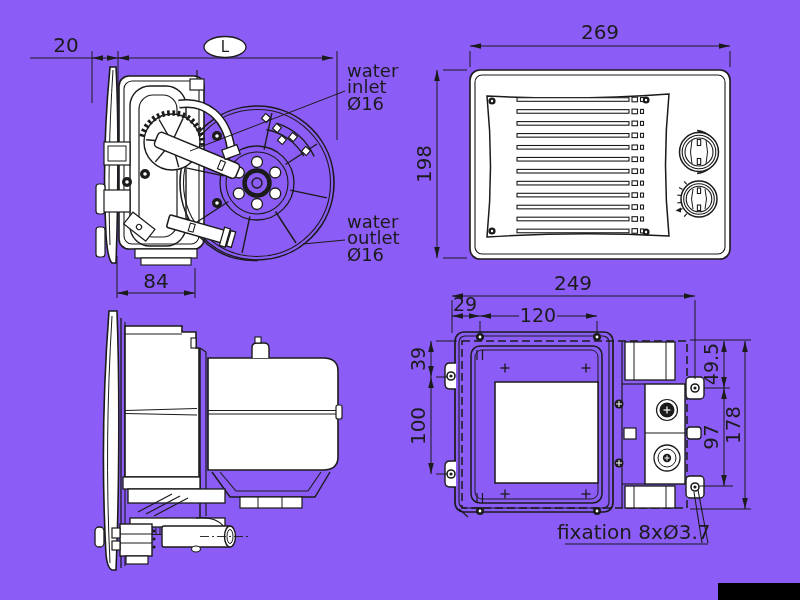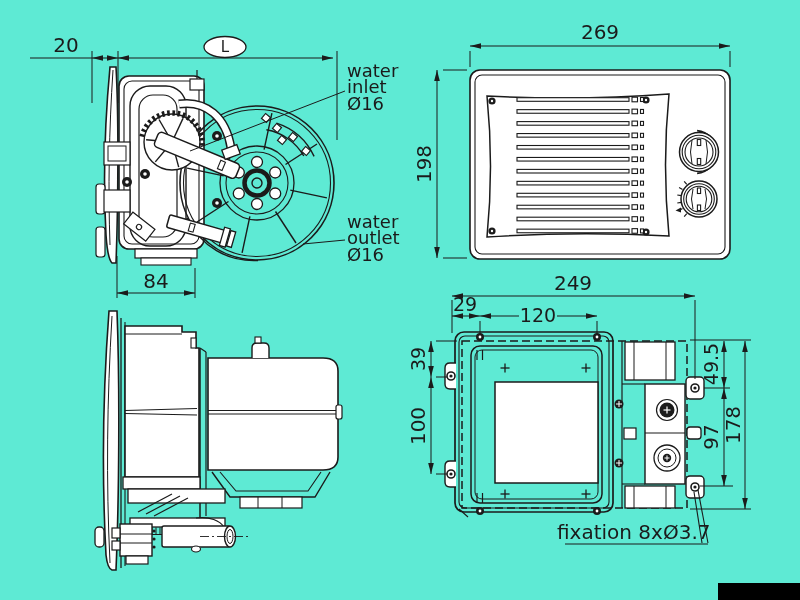--- a/index.html
+++ b/index.html
@@ -1,16 +1,16 @@
 <!DOCTYPE html>
 <html><head>
 <meta charset="utf-8">
 <style>
   html,body{margin:0;padding:0;background:#ffffff;}
-  .canvas{position:relative;width:800px;height:600px;background:#5eead4;overflow:hidden;}
+  .canvas{position:relative;width:800px;height:600px;background:#8b5cf6;overflow:hidden;}
   svg{display:block;}
   svg text{font-family:"DejaVu Sans",sans-serif;fill:#1b1b1b;stroke:none;}
   .dim{font-size:20px;}
   .dim-s{font-size:19px;}
   .lbl{font-size:18px;}
   .badge{font-size:15px;}
 </style>
 </head>
 <body>
 

